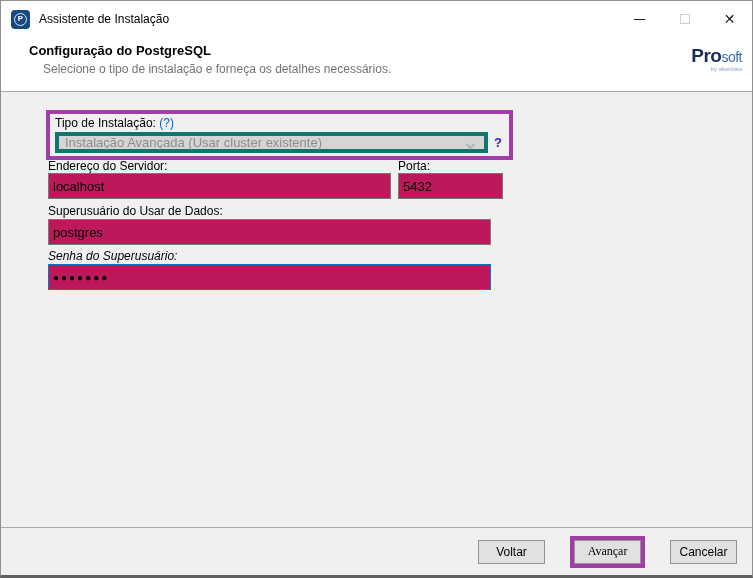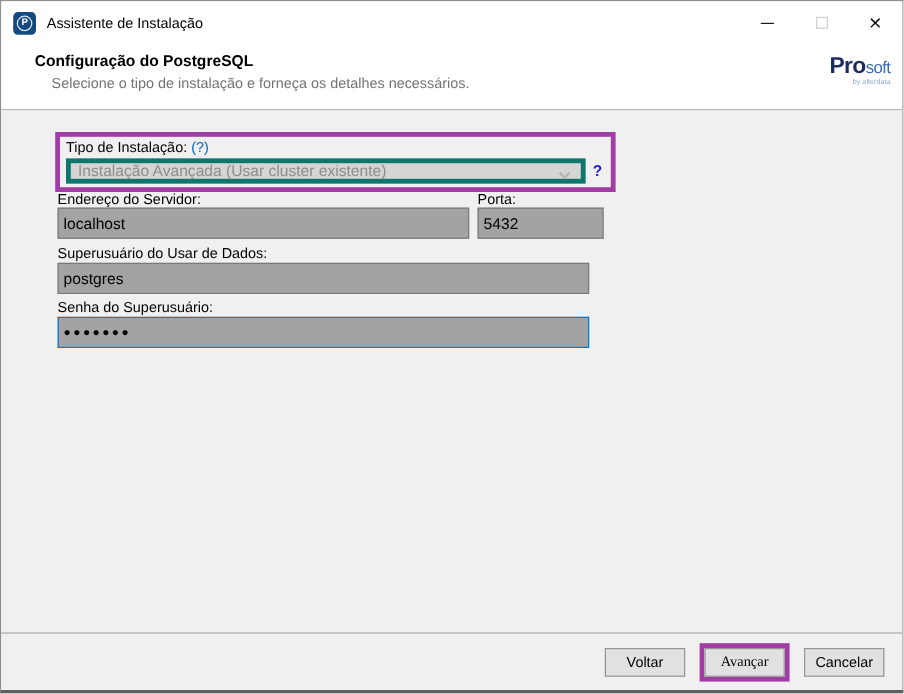--- a/index.html
+++ b/index.html
@@ -63,43 +63,43 @@
     border-right:2px solid #b6b6b6; border-bottom:2px solid #b6b6b6;
     transform:rotate(45deg);
   }
   .qmark {
     width:12px; margin-left:4px; text-align:center;
     font-size:13px; font-weight:bold; color:#2323cd; cursor:pointer;
   }
 
   .lb { position:absolute; font-size:12px; color:#000; white-space:nowrap; }
   .in {
-    position:absolute; height:21px; border:1px solid #7a7a7a; background:#a3a3a3;
+    position:absolute; height:21px; border:1px solid #7a7a7a; background:#be185d;
     font-family:"Liberation Sans",sans-serif; font-size:13px; color:#000;
     padding:12px 4px; outline:none;
   }
   .lb-server { left:47px;  top:67px; }
   .in-server { left:47px;  top:81px;  width:343px; }
   .lb-port   { left:397px; top:67px; }
   .in-port   { left:397px; top:81px;  width:105px; }
   .lb-user   { left:47px;  top:112px; }
   .in-user   { left:47px;  top:127px; width:443px; }
-  .lb-pass   { left:47px;  top:157px; }
+  .lb-pass   { left:47px;  top:157px;font-style:italic; }
   .in-pass   {
     left:47px; top:172px; width:443px;
     border:1px solid #0078d7;
     font-size:10px; font-weight:bold; letter-spacing:2px;
   }
 
   
   .footer {
     position:absolute; left:0; right:0; bottom:0; height:48px;
     background:#f0f0f0; border-top:1px solid #a9a9a9;
     display:flex; align-items:center; justify-content:flex-end;
-    padding-right:15px; gap:12px;
+    padding-right:15px; gap:25px;
   }
   .btn {
     min-width:67px; height:24px; background:#e1e1e1; border:1px solid #949494;
     font-family:"Liberation Sans",sans-serif; font-size:12px; color:#000; cursor:pointer;
   }
   .btn-wrap { display:inline-flex; border:4px solid #a23ca6; }
   .btn-wrap .btn { min-width:67px;font-family:Liberation Serif, serif; }
 </style>
 </head>
 <body>

